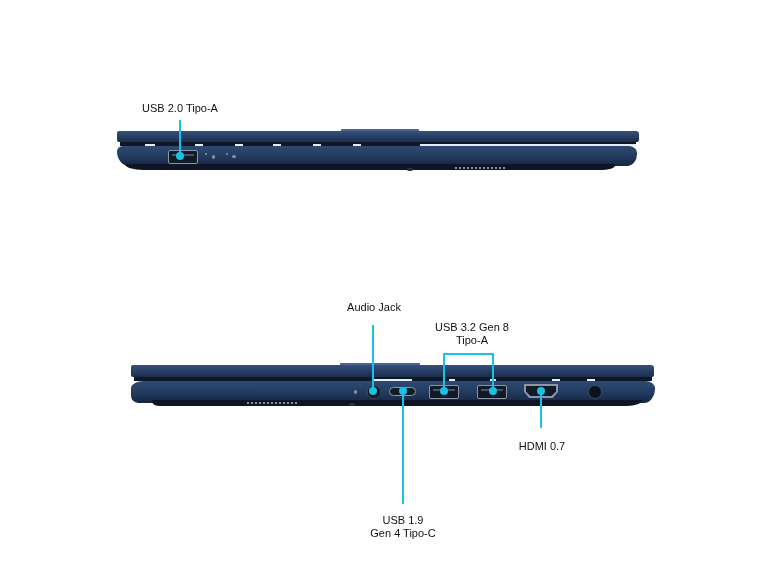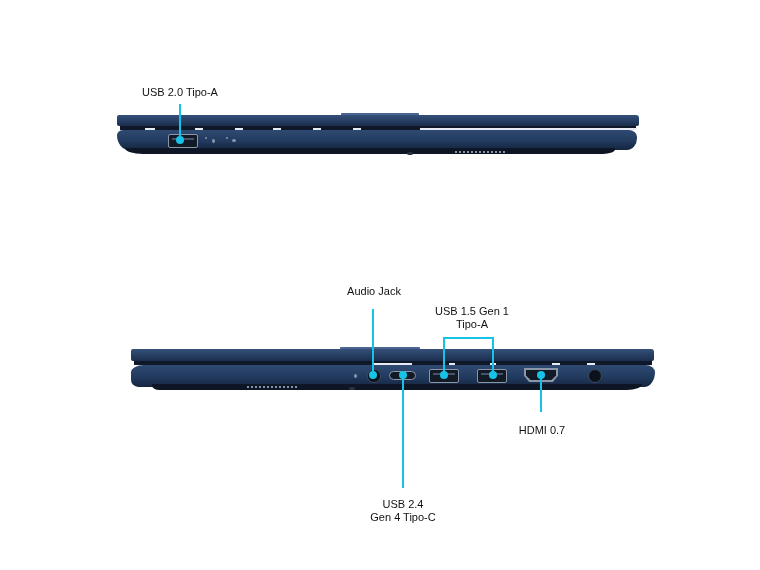--- a/index.html
+++ b/index.html
@@ -2,21 +2,21 @@
 <html><head>
 <meta charset="utf-8">
 <style>
   html, body { margin:0; padding:0; background:#ffffff; }
   body { width:760px; height:570px; position:relative; overflow:hidden; font-family:"Liberation Sans", "DejaVu Sans", sans-serif; }
   .label { position:absolute; font-size:11px; color:#111; text-align:center; line-height:13px; white-space:nowrap; }
   .label span { display:block; }
   .line { position:absolute; background:#16c3e6; }
   .dot { position:absolute; width:8px; height:8px; border-radius:50%; background:#16c3e6; }
 
-  .laptop { position:absolute; }
+  .laptop { position:absolute;margin-top:16px; }
   .lid { position:absolute; background:linear-gradient(#34507a,#263c60 60%,#1b2d4b); border-radius:2px 3px 2px 2px; }
   .lid-tab { position:absolute; height:3px; background:#4a6590; border-radius:1px 1px 0 0; }
   .gap { position:absolute; background:#0f1828; }
   .gap-light { position:absolute; height:2px; background:#e8ecf2; }
   .base { position:absolute; background:linear-gradient(#2f4a72,#213a5e 55%,#15253f); border-radius:8px 10px 12px 14px / 6px 8px 14px 18px; }
   .base-bottom { position:absolute; background:#0e1626; border-radius:0 0 20px 30px / 0 0 8px 10px; }
   .port { position:absolute; background:#121a26; border:1px solid #8b96a8; }
   .usb-a { border-radius:2px; }
   .usb-a::after { content:""; position:absolute; left:3px; right:3px; top:3px; height:2px; background:#46536a; }
   .usb-c { border-radius:5px; }
@@ -84,28 +84,28 @@
   <div class="label" style="left:322px;top:285px;width:80px;">
     <span>Audio Jack</span>
   </div>
 
   <div class="line" style="left:431px;top:337px;width:51px;height:2px;"></div>
   <div class="line" style="left:431px;top:337px;width:2px;height:38px;"></div>
   <div class="line" style="left:480px;top:337px;width:2px;height:38px;"></div>
   <div class="dot" style="left:428px;top:371px;"></div>
   <div class="dot" style="left:477px;top:371px;"></div>
   <div class="label" style="left:415px;top:305px;width:90px;">
-    <span>USB 1.5 Gen 1</span>
+    <span>USB 3.2 Gen 8</span>
     <span>Tipo-A</span>
   </div>
 
   <div class="line" style="left:390px;top:375px;width:2px;height:113px;"></div>
   <div class="dot" style="left:387px;top:371px;"></div>
   <div class="label" style="left:346px;top:498px;width:90px;">
-    <span>USB 2.4</span>
+    <span>USB 1.9</span>
     <span>Gen 4 Tipo-C</span>
   </div>
 
   <div class="line" style="left:528px;top:375px;width:2px;height:37px;"></div>
   <div class="dot" style="left:525px;top:371px;"></div>
   <div class="label" style="left:495px;top:424px;width:70px;">
     <span>HDMI 0.7</span>
   </div>
 </div>
 

